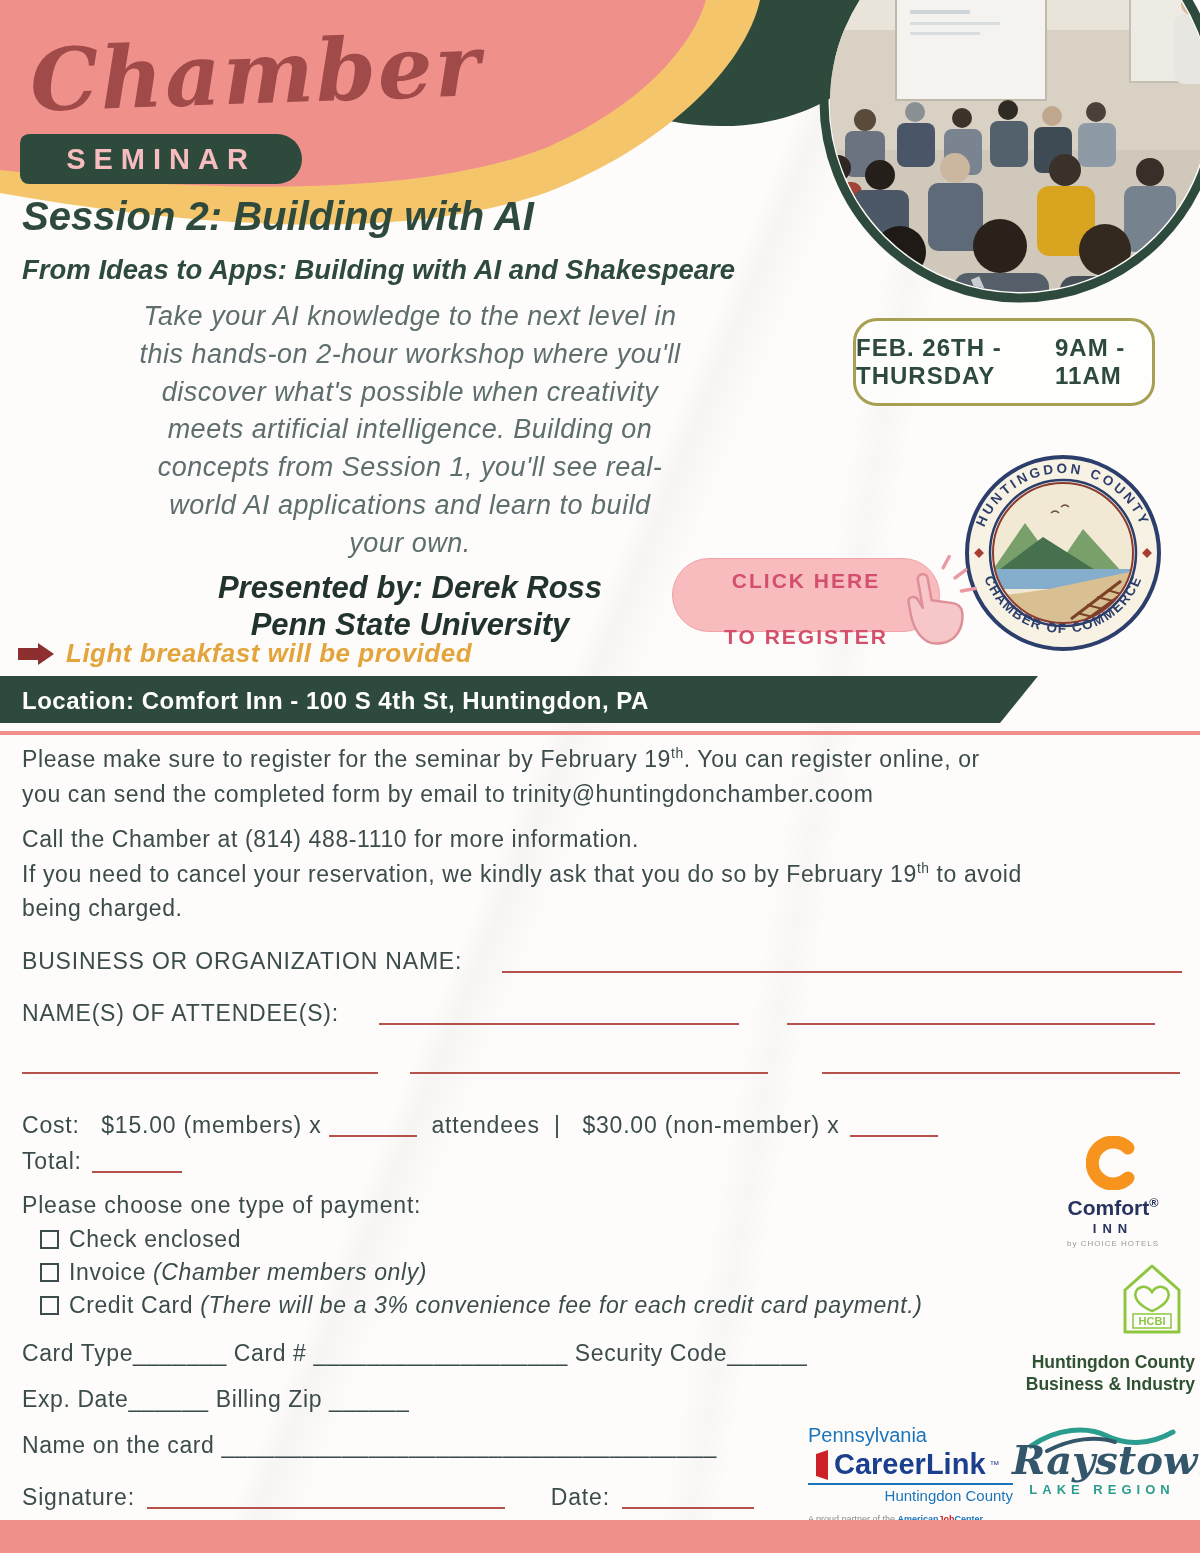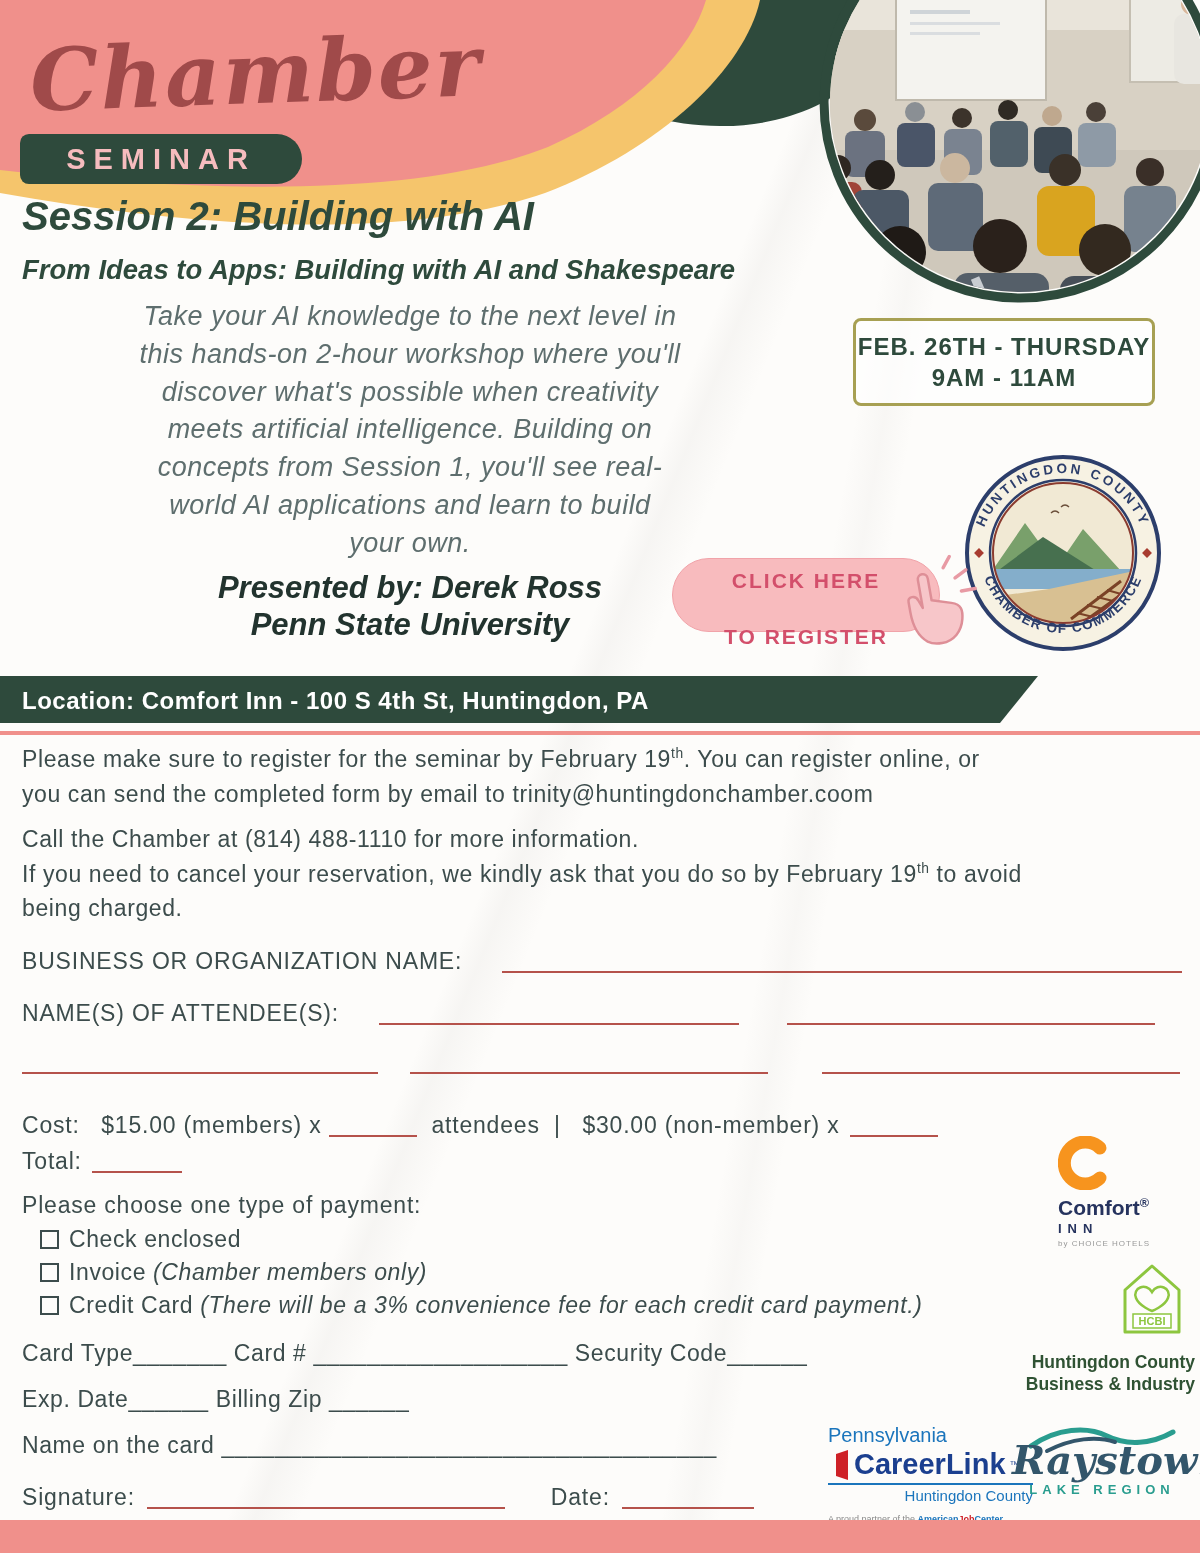--- a/index.html
+++ b/index.html
@@ -31,22 +31,22 @@
   .description {
     position:absolute; left:55px; top:298px; width:710px; text-align:center;
     font-style:italic; font-size:27px; line-height:1.4; color:#5E6E6E;
     letter-spacing:0.5px; white-space:pre-line;
   }
   .presenter { position:absolute; left:55px; top:570px; width:710px; text-align:center;
     font-weight:bold; font-style:italic; font-size:31px; color:#22332E; line-height:1.18; }
 
   .date-box {
     position:absolute; left:853px; top:318px; width:302px; height:88px;
-    border:3px solid #A7A053; border-radius:8px; background:rgba(255,255,255,0.6);
-    display:flex; flex-direction:column; align-items:center; justify-content:center; gap:3px;
+    border:3px solid #A7A053; border-radius:24px; background:rgba(255,255,255,0.6);
+    display:flex; flex-direction:row; align-items:center; justify-content:center; gap:3px;
   }
   .date-box div { color:#2E4A3C; font-weight:bold; font-size:24px; letter-spacing:1px; }
 
   #chamber-logo { position:absolute; left:963px; top:453px; }
 
   .register-btn {
     position:absolute; left:672px; top:558px; width:268px; height:74px;
     background:#F8BBBE; border:1px solid #F1A3A9; border-radius:40px; cursor:pointer;
     display:flex; flex-direction:column; align-items:center; justify-content:center;
   }
@@ -74,29 +74,29 @@
   .fline { border-bottom:2px solid #B5524B; height:12px; margin-bottom:2px; }
   .keep { white-space:pre-wrap; }
 
   .opt { position:absolute; left:40px; display:flex; align-items:center; font-size:23px; letter-spacing:0.6px; }
   .cb { width:19px; height:19px; border:2.5px solid #3C4C4C; margin-right:10px; flex:none; cursor:pointer; }
   .onote { font-style:italic; margin-left:7px; }
 
   .cardrow { position:absolute; left:22px; font-size:23px; letter-spacing:0.6px; white-space:pre-wrap; }
 
   
-  .comfort { position:absolute; left:1058px; top:1136px; width:110px; text-align:left; }
+  .comfort { position:absolute; left:1058px; top:1136px; width:110px; text-align:center; }
   .comfort-name { color:#26335E; font-weight:bold; font-size:21px; margin-top:2px; }
   .comfort-inn { color:#26335E; font-weight:bold; font-size:13px; letter-spacing:6px; margin-top:1px; }
   .comfort-by { color:#999999; font-size:8px; letter-spacing:1px; margin-top:3px; }
 
   .hcbi { position:absolute; left:1005px; top:1258px; width:190px; text-align:right; }
   .hcbi-text { color:#2F5233; font-weight:bold; font-size:17.5px; line-height:1.25; margin-top:4px; }
 
-  .careerlink { position:absolute; left:828px; top:1424px; width:205px; }
+  .careerlink { position:absolute; left:808px; top:1424px; width:205px; }
   .cl-state { color:#1B75BC; font-size:20px; }
   .cl-brandrow { display:flex; align-items:center; gap:4px; margin-top:1px;padding-left:8px; }
   .cl-brand { color:#1B3F8F; font-weight:bold; font-size:29px; }
   .cl-tm { font-size:10px; color:#1B3F8F; }
   .cl-county { color:#1B75BC; font-size:15px; text-align:right; border-top:2px solid #1B75BC; padding-top:2px; margin-top:2px; }
   .cl-partner { font-size:9px; color:#8A8A8A; margin-top:10px; white-space:pre-wrap; }
   .cl-partner b { color:#1B75BC; } .cl-partner .red { color:#CE2127; font-weight:bold; }
 
   .raystown { position:absolute; left:1012px; top:1424px; width:180px; text-align:center; }
   .ray-name { font-family:"DejaVu Serif", serif; font-style:italic; font-weight:bold; font-size:40px; color:#33566B; line-height:0.9; margin-top:-16px; }
@@ -224,20 +224,26 @@
     <svg class="hand" width="80" height="90" viewBox="0 0 80 90">
       <g stroke="#E89AA4" stroke-width="3.5" stroke-linecap="round">
         <line x1="50" y1="12" x2="58" y2="2"></line>
         <line x1="60" y1="24" x2="72" y2="18"></line>
         <line x1="64" y1="38" x2="78" y2="38"></line>
       </g>
       <path d="M22,82 C12,74 10,62 10,50 L10,40 C10,34 18,34 20,40 L23,48 L23,20 C23,13 33,13 33,20 L33,42 L52,48 C62,51 62,58 60,66 C57,78 48,86 36,86 C30,86 26,85 22,82 Z" fill="#F7C6C9" stroke="#DE8F97" stroke-width="2.5" stroke-linejoin="round"></path>
     </svg>
   </div>
 
+  <div class="breakfast">
+    <svg width="36" height="22">
+      <polygon points="0,5 20,5 20,0 36,11 20,22 20,17 0,17" fill="#8E2F2F"></polygon>
+    </svg>
+    <span>Light breakfast will be provided</span>
+  </div>
 
   <div class="location-banner">
     <span>Location: Comfort Inn - 100 S 4th St, Huntingdon, PA</span>
   </div>
 
   <div class="pink-rule"></div>
 
   <div class="info" style="top:742px">
     <p><span>Please make sure to register for the seminar by February 19</span><sup>th</sup><span>. You can register online, or
 you can send the completed form by email to trinity@huntingdonchamber.coom</span></p>

